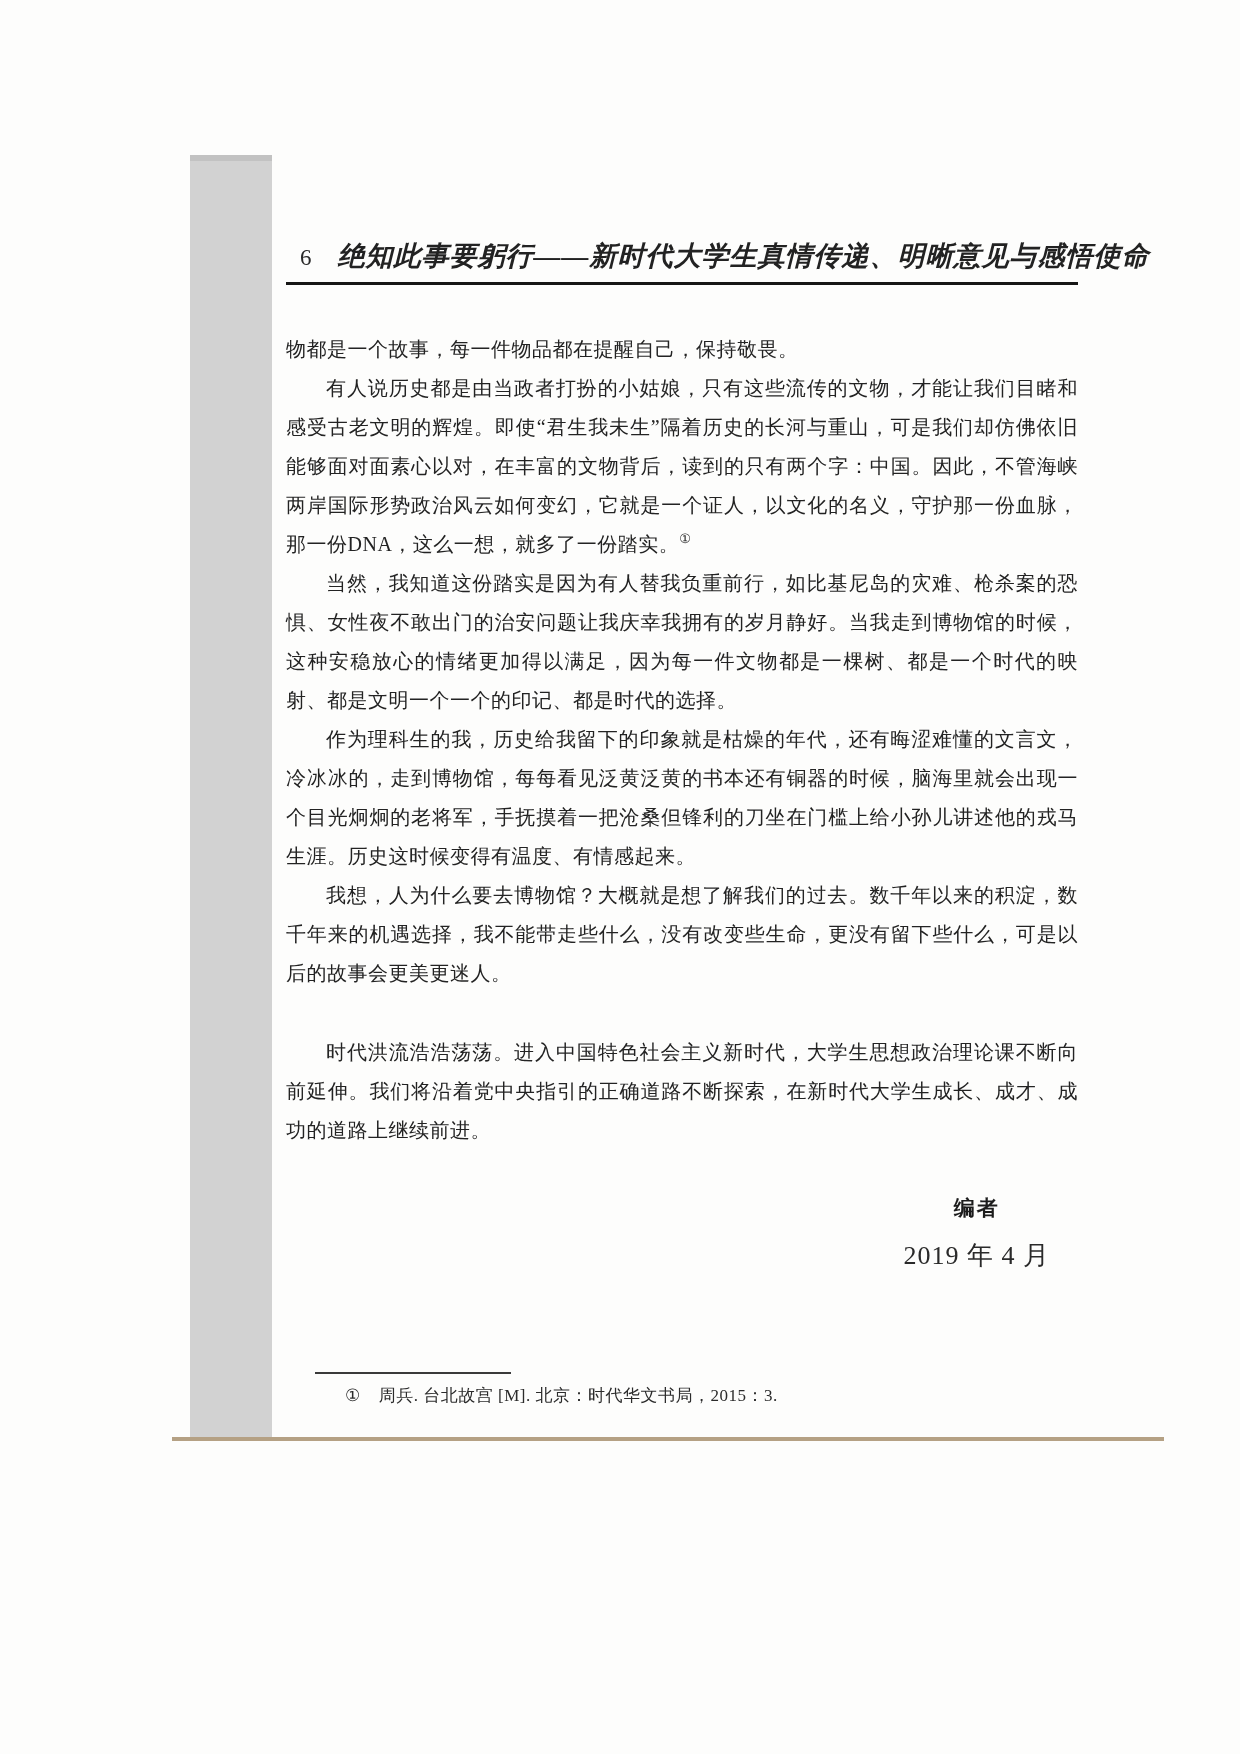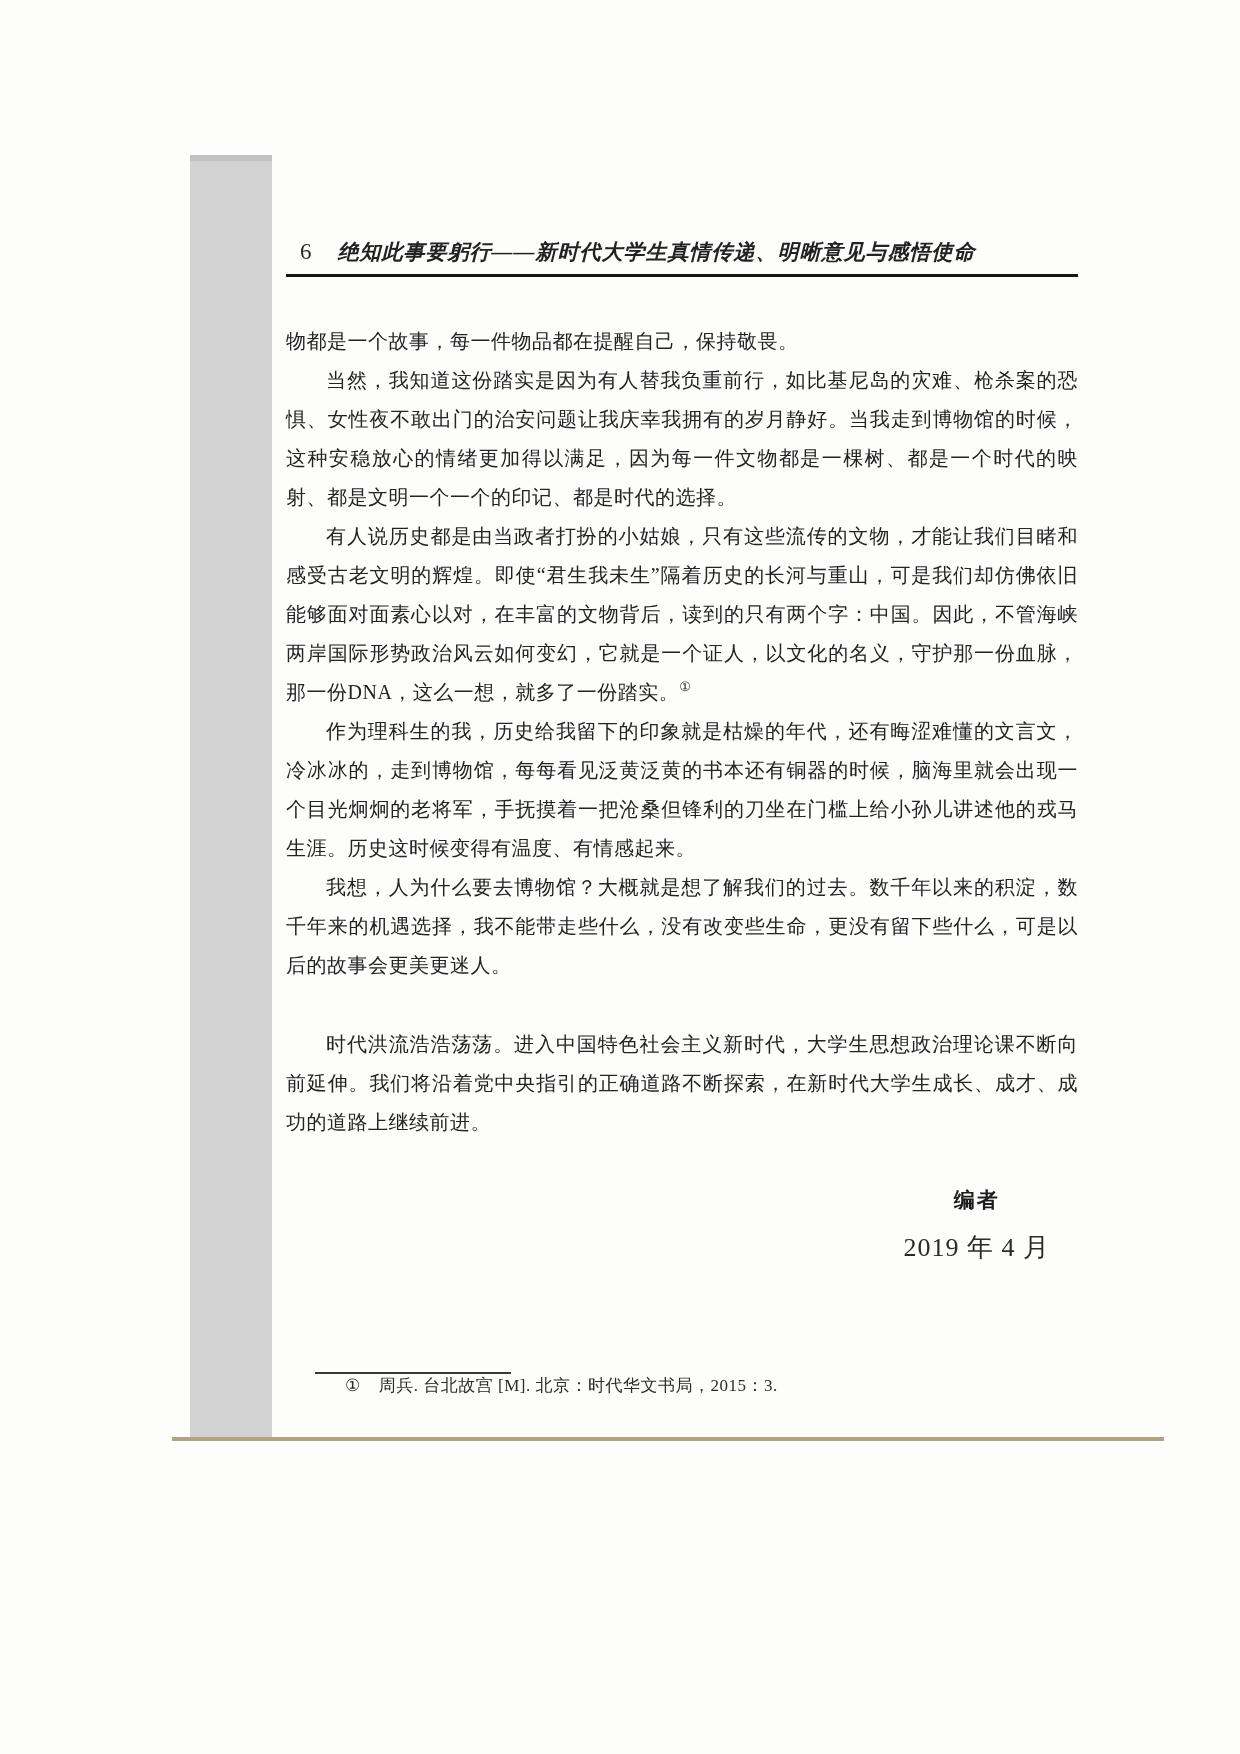--- a/index.html
+++ b/index.html
@@ -47,21 +47,21 @@
     gap: 26px;
     border-bottom: 3px solid #161616;
     padding-bottom: 8px;
     padding-left: 14px;
   }
   .page-num {
     font-size: 23px;
     color: #2a2a2a;
   }
   .chapter-title {
-    font-size: 21px;
+    font-size: 27px;
     font-weight: bold;
     font-style: italic;
     letter-spacing: 1px;
     color: #222;
     white-space: nowrap;
   }
   .bodytext {
     margin-top: 24px;
     font-size: 20px;
     line-height: 39px;
@@ -102,21 +102,21 @@
     left: 315px;
     top: 1372px;
     width: 763px;
   }
   .footnote-rule {
     width: 196px;
     height: 0;
     border-top: 2px solid #3a3a3a;
   }
   .footnote-line {
-    margin-top: 0;
+    margin-top: 10px;
     padding-left: 30px;
     font-size: 17px;
     letter-spacing: 0.5px;
     color: #2b2b2b;
   }
   .footnote-line .marker { margin-right: 18px; }
 </style>
 </head>
 <body>
 
@@ -126,22 +126,22 @@
 
   <div class="content">
 
     <div class="running-head">
       <span class="page-num">6</span>
       <span class="chapter-title">绝知此事要躬行——新时代大学生真情传递、明晰意见与感悟使命</span>
     </div>
 
     <div class="bodytext">
       <p class="no-indent">物都是一个故事，每一件物品都在提醒自己，保持敬畏。</p>
+      <p><span>有人说历史都是由当政者打扮的小姑娘，只有这些流传的文物，才能让我们目睹和感受古老文明的辉煌。即使“君生我未生”隔着历史的长河与重山，可是我们却仿佛依旧能够面对面素心以对，在丰富的文物背后，读到的只有两个字：中国。因此，不管海峡两岸国际形势政治风云如何变幻，它就是一个证人，以文化的名义，守护那一份血脉，那一份DNA，这么一想，就多了一份踏实。</span><sup>①</sup></p>
       <p>当然，我知道这份踏实是因为有人替我负重前行，如比基尼岛的灾难、枪杀案的恐惧、女性夜不敢出门的治安问题让我庆幸我拥有的岁月静好。当我走到博物馆的时候，这种安稳放心的情绪更加得以满足，因为每一件文物都是一棵树、都是一个时代的映射、都是文明一个一个的印记、都是时代的选择。</p>
-      <p><span>有人说历史都是由当政者打扮的小姑娘，只有这些流传的文物，才能让我们目睹和感受古老文明的辉煌。即使“君生我未生”隔着历史的长河与重山，可是我们却仿佛依旧能够面对面素心以对，在丰富的文物背后，读到的只有两个字：中国。因此，不管海峡两岸国际形势政治风云如何变幻，它就是一个证人，以文化的名义，守护那一份血脉，那一份DNA，这么一想，就多了一份踏实。</span><sup>①</sup></p>
       <p>作为理科生的我，历史给我留下的印象就是枯燥的年代，还有晦涩难懂的文言文，冷冰冰的，走到博物馆，每每看见泛黄泛黄的书本还有铜器的时候，脑海里就会出现一个目光炯炯的老将军，手抚摸着一把沧桑但锋利的刀坐在门槛上给小孙儿讲述他的戎马生涯。历史这时候变得有温度、有情感起来。</p>
       <p>我想，人为什么要去博物馆？大概就是想了解我们的过去。数千年以来的积淀，数千年来的机遇选择，我不能带走些什么，没有改变些生命，更没有留下些什么，可是以后的故事会更美更迷人。</p>
       <p class="gap">时代洪流浩浩荡荡。进入中国特色社会主义新时代，大学生思想政治理论课不断向前延伸。我们将沿着党中央指引的正确道路不断探索，在新时代大学生成长、成才、成功的道路上继续前进。</p>
     </div>
 
     <div class="closing">
       <div class="closing-inner">
         <div class="signature">编者</div>
         <div class="sign-date">2019 年 4 月</div>
       </div>

